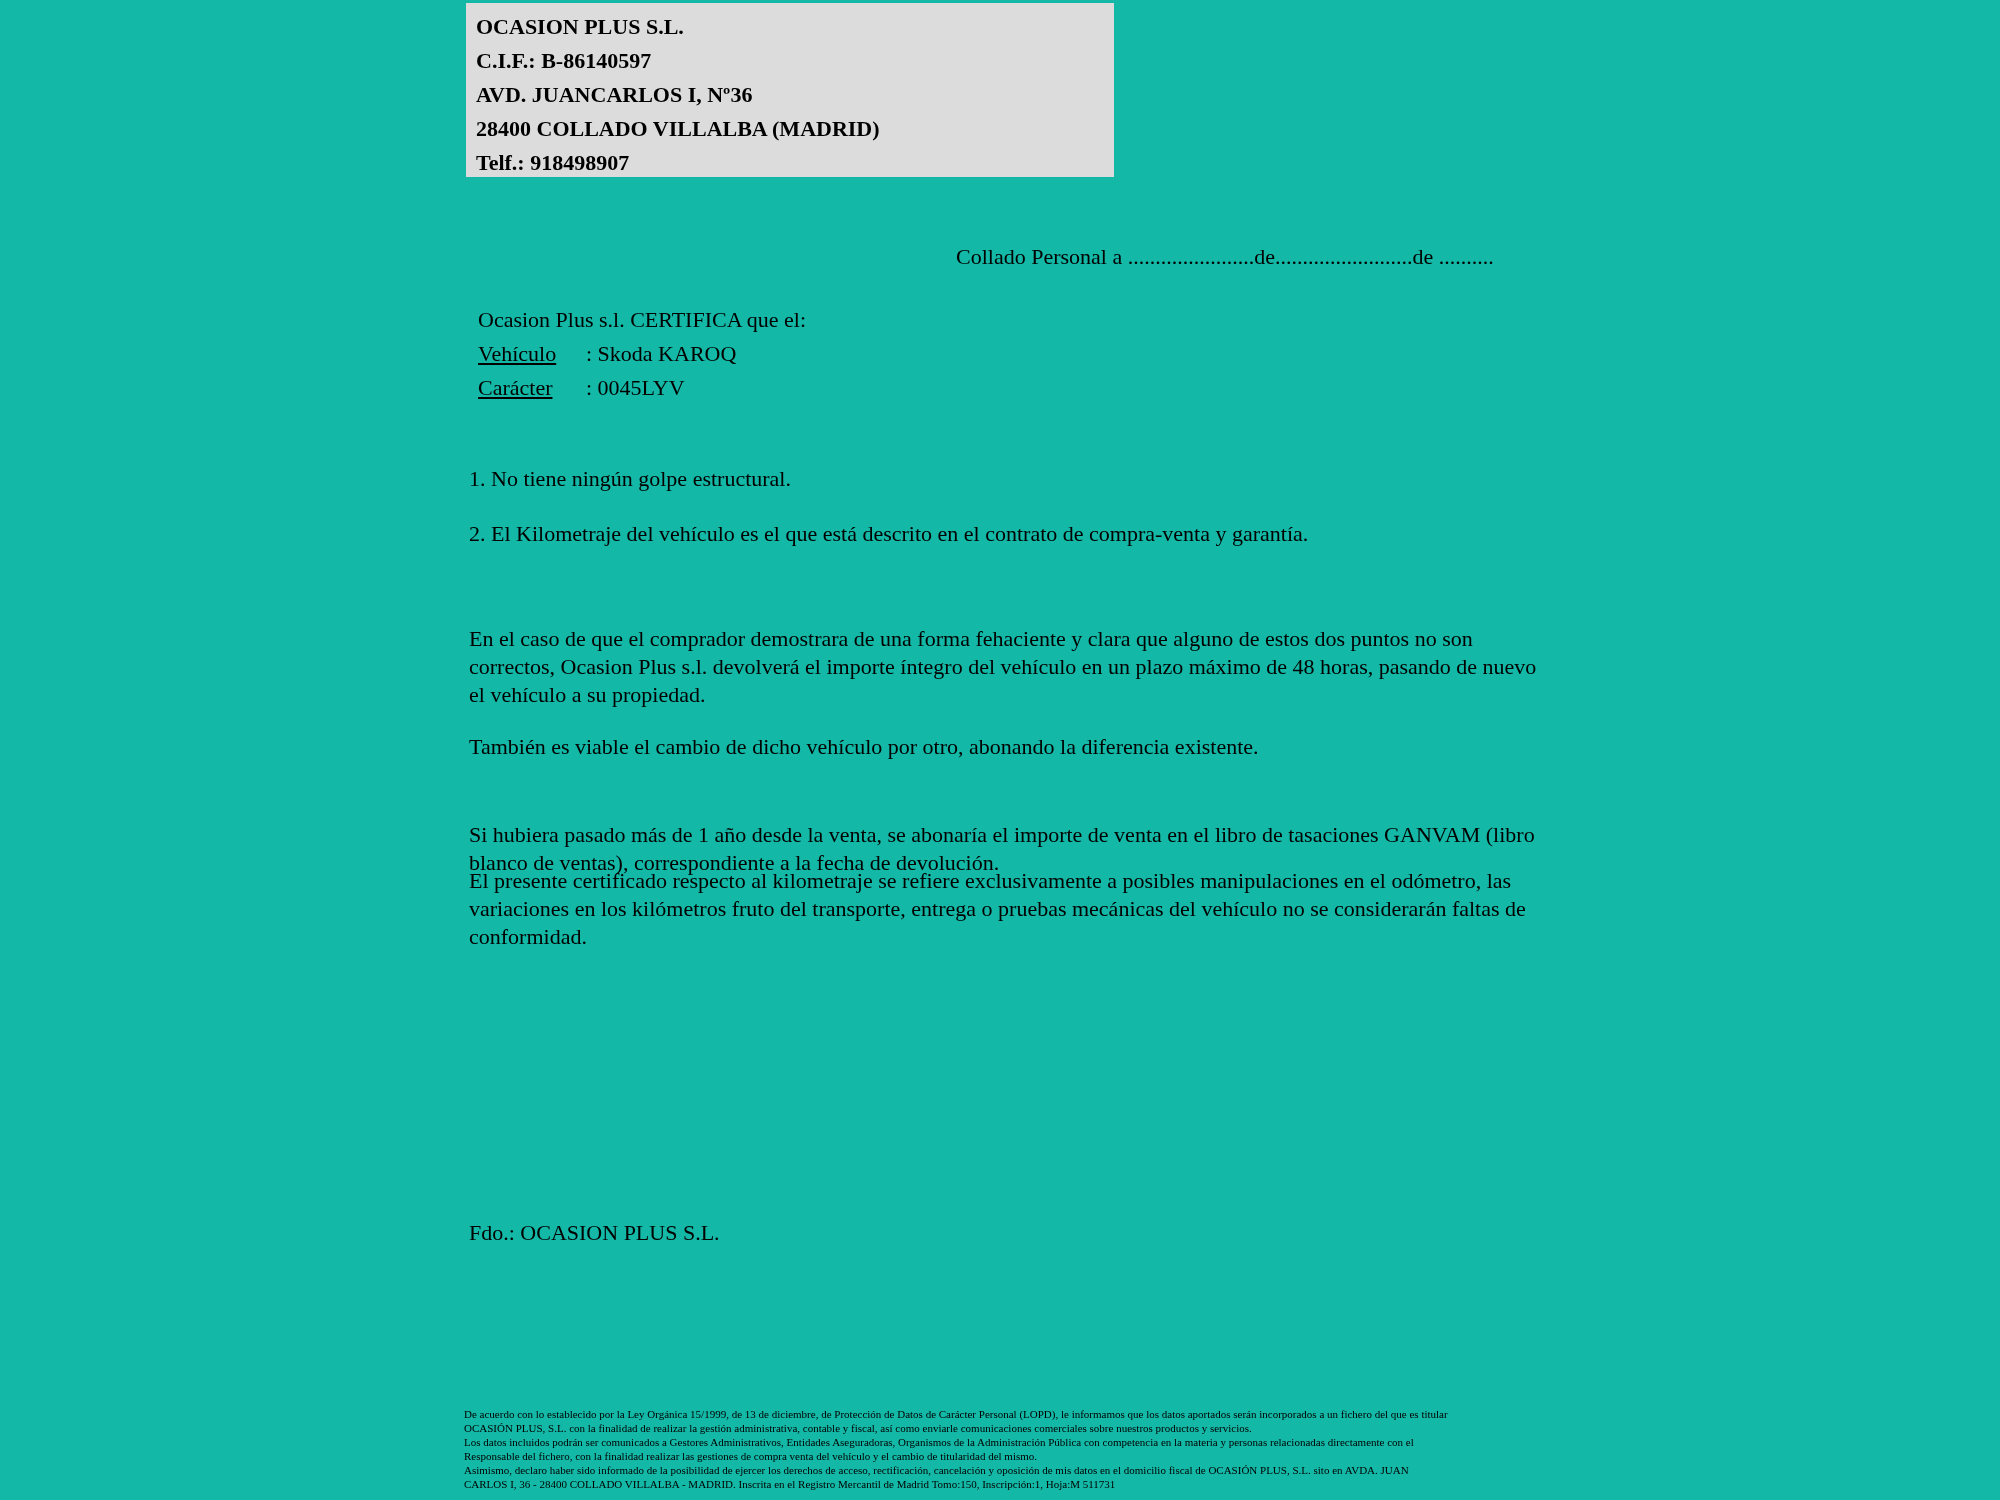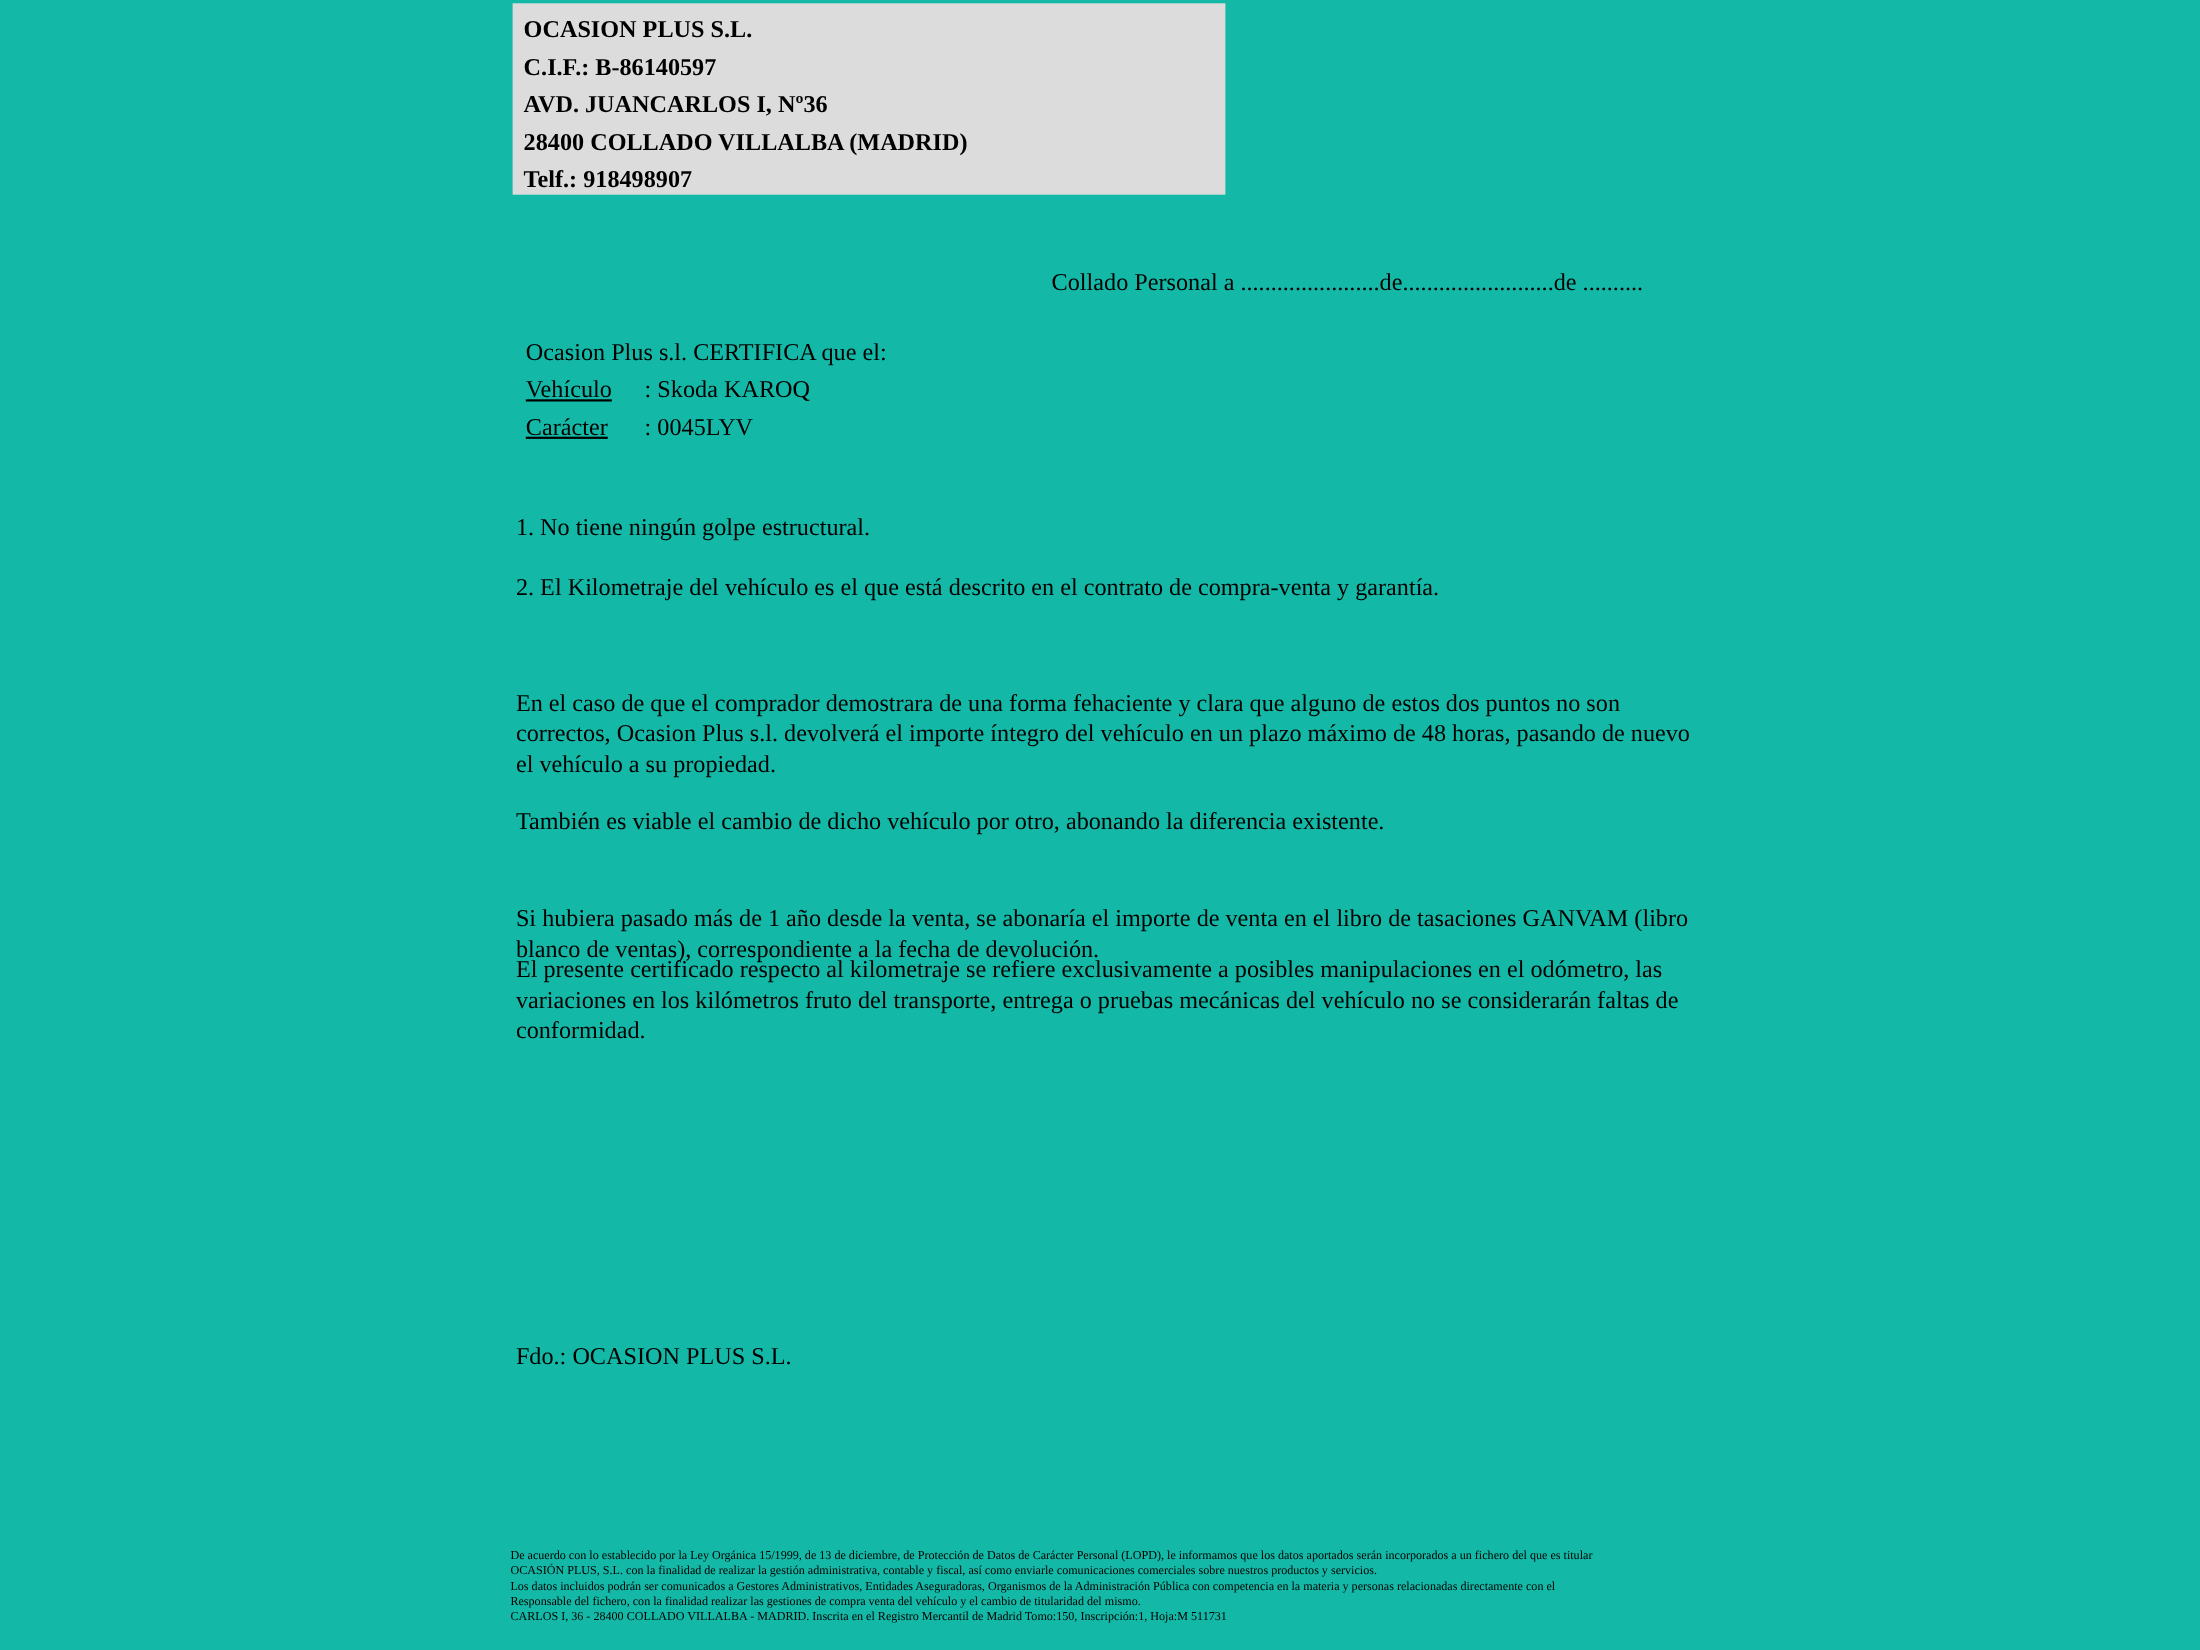--- a/index.html
+++ b/index.html
@@ -108,16 +108,17 @@
   <div class="bodyblock para3">Si hubiera pasado más de 1 año desde la venta, se abonaría el importe de venta en el libro de tasaciones GANVAM (libro blanco de ventas), correspondiente a la fecha de devolución.</div>
   <div class="bodyblock para4">El presente certificado respecto al kilometraje se refiere exclusivamente a posibles manipulaciones en el odómetro, las variaciones en los kilómetros fruto del transporte, entrega o pruebas mecánicas del vehículo no se considerarán faltas de conformidad.</div>
 
   <div class="signature">Fdo.: OCASION PLUS S.L.</div>
 
   <div class="legal-footer">
     <div class="fline">De acuerdo con lo establecido por la Ley Orgánica 15/1999, de 13 de diciembre, de Protección de Datos de Carácter Personal (LOPD), le informamos que los datos aportados serán incorporados a un fichero del que es titular</div>
     <div class="fline">OCASIÓN PLUS, S.L. con la finalidad de realizar la gestión administrativa, contable y fiscal, así como enviarle comunicaciones comerciales sobre nuestros productos y servicios.</div>
     <div class="fline">Los datos incluidos podrán ser comunicados a Gestores Administrativos, Entidades Aseguradoras, Organismos de la Administración Pública con competencia en la materia y personas relacionadas directamente con el</div>
     <div class="fline">Responsable del fichero, con la finalidad realizar las gestiones de compra venta del vehículo y el cambio de titularidad del mismo.</div>
+    <div class="fline">Asimismo, declaro haber sido informado de la posibilidad de ejercer los derechos de acceso, rectificación, cancelación y oposición de mis datos en el domicilio fiscal de OCASIÓN PLUS, S.L. sito en AVDA. JUAN</div>
     <div class="fline">CARLOS I, 36 - 28400 COLLADO VILLALBA - MADRID. Inscrita en el Registro Mercantil de Madrid Tomo:150, Inscripción:1, Hoja:M 511731</div>
   </div>
 
 </div>
 
 </body></html>

